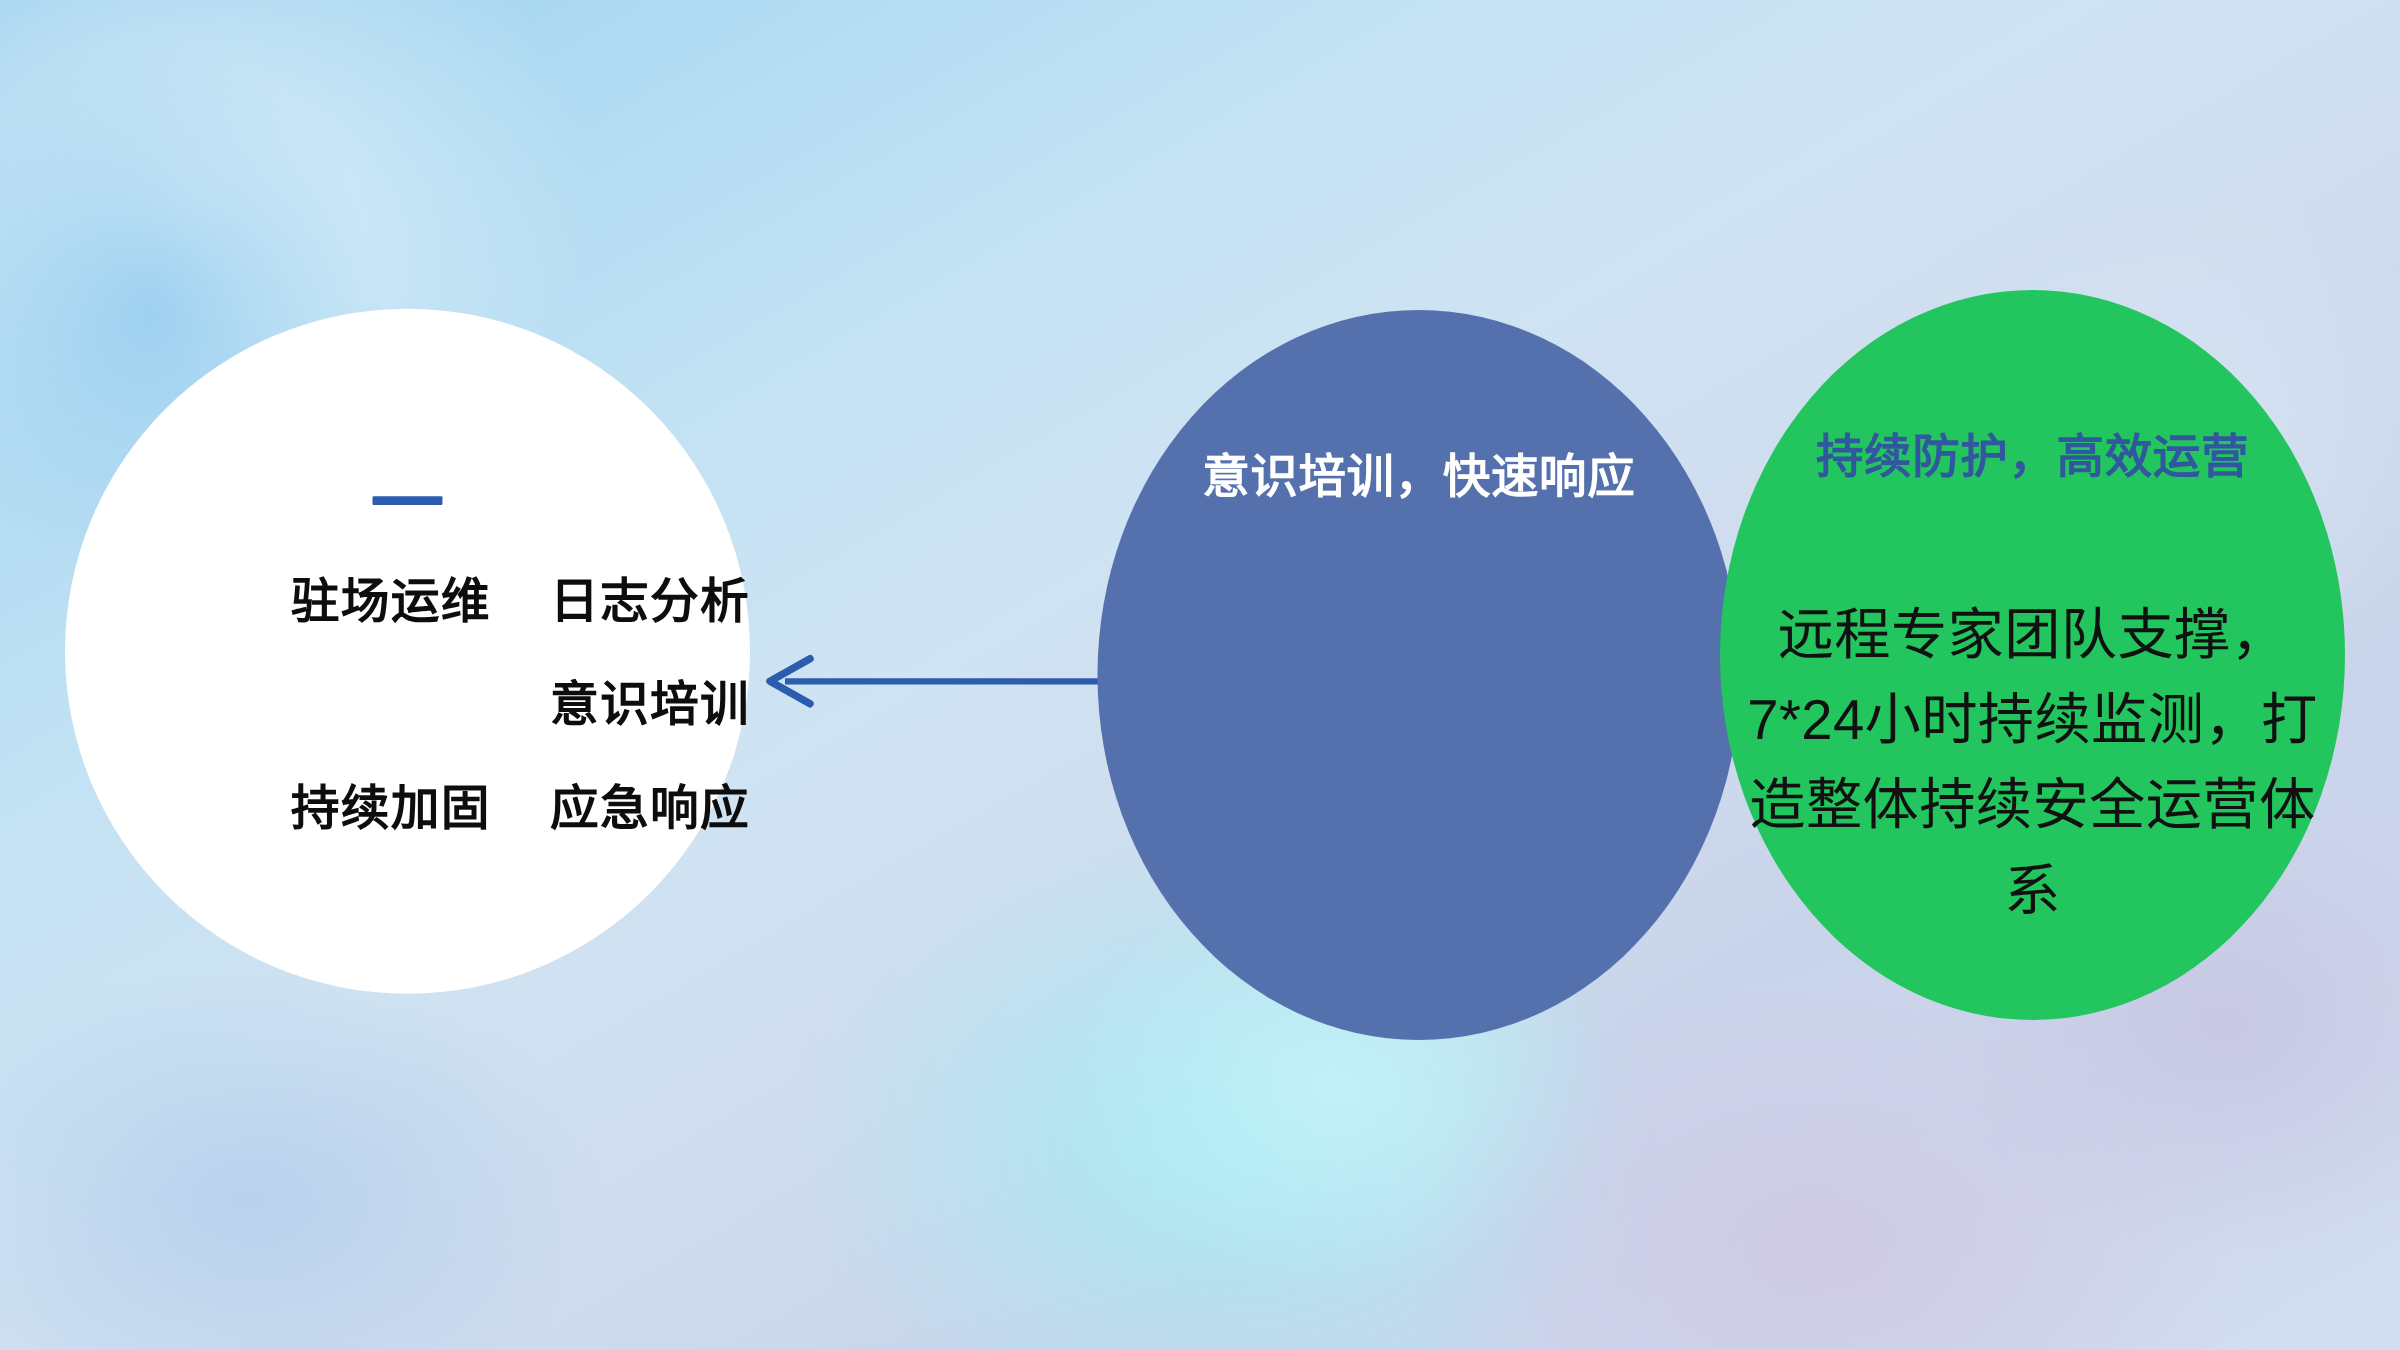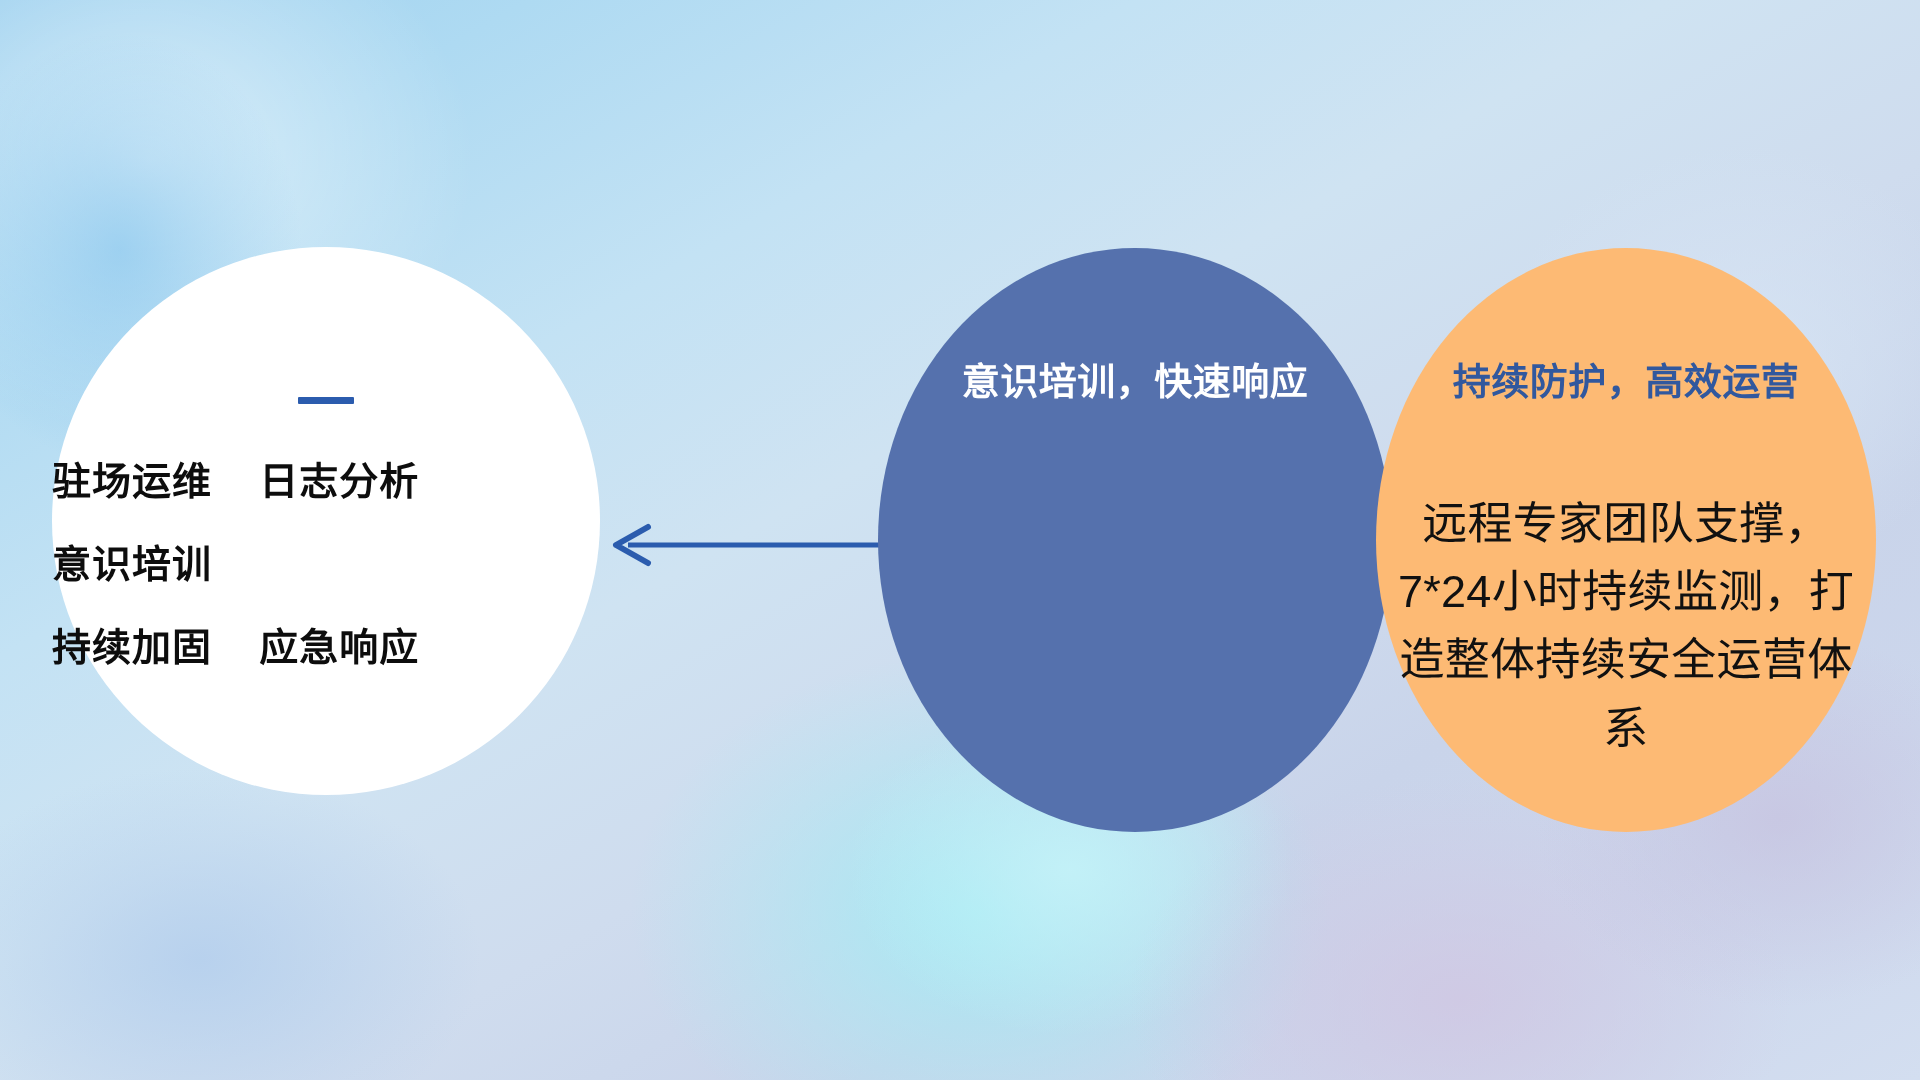--- a/index.html
+++ b/index.html
@@ -95,34 +95,34 @@
   #circle-middle {
     left: 878px;
     top: 248px;
     width: 514px;
     height: 584px;
     background: #5571ad;
     z-index: 4;
   }
   #circle-right {
     left: 1376px;
-    top: 248px;
+    top: 232px;
     width: 500px;
     height: 584px;
-    background: #fdba74;
+    background: #22c55e;
     z-index: 5;
   }
 
   
   .left-inner {
     position: absolute;
     left: 0;
     top: 150px;
     width: 548px;
-    text-align: left;
+    text-align: right;
   }
   .accent-bar {
     width: 56px;
     height: 7px;
     background: #2b5cae;
     margin: 0 auto 58px auto;
     border-radius: 1px;
   }
   .left-line {
     font-size: 39px;

